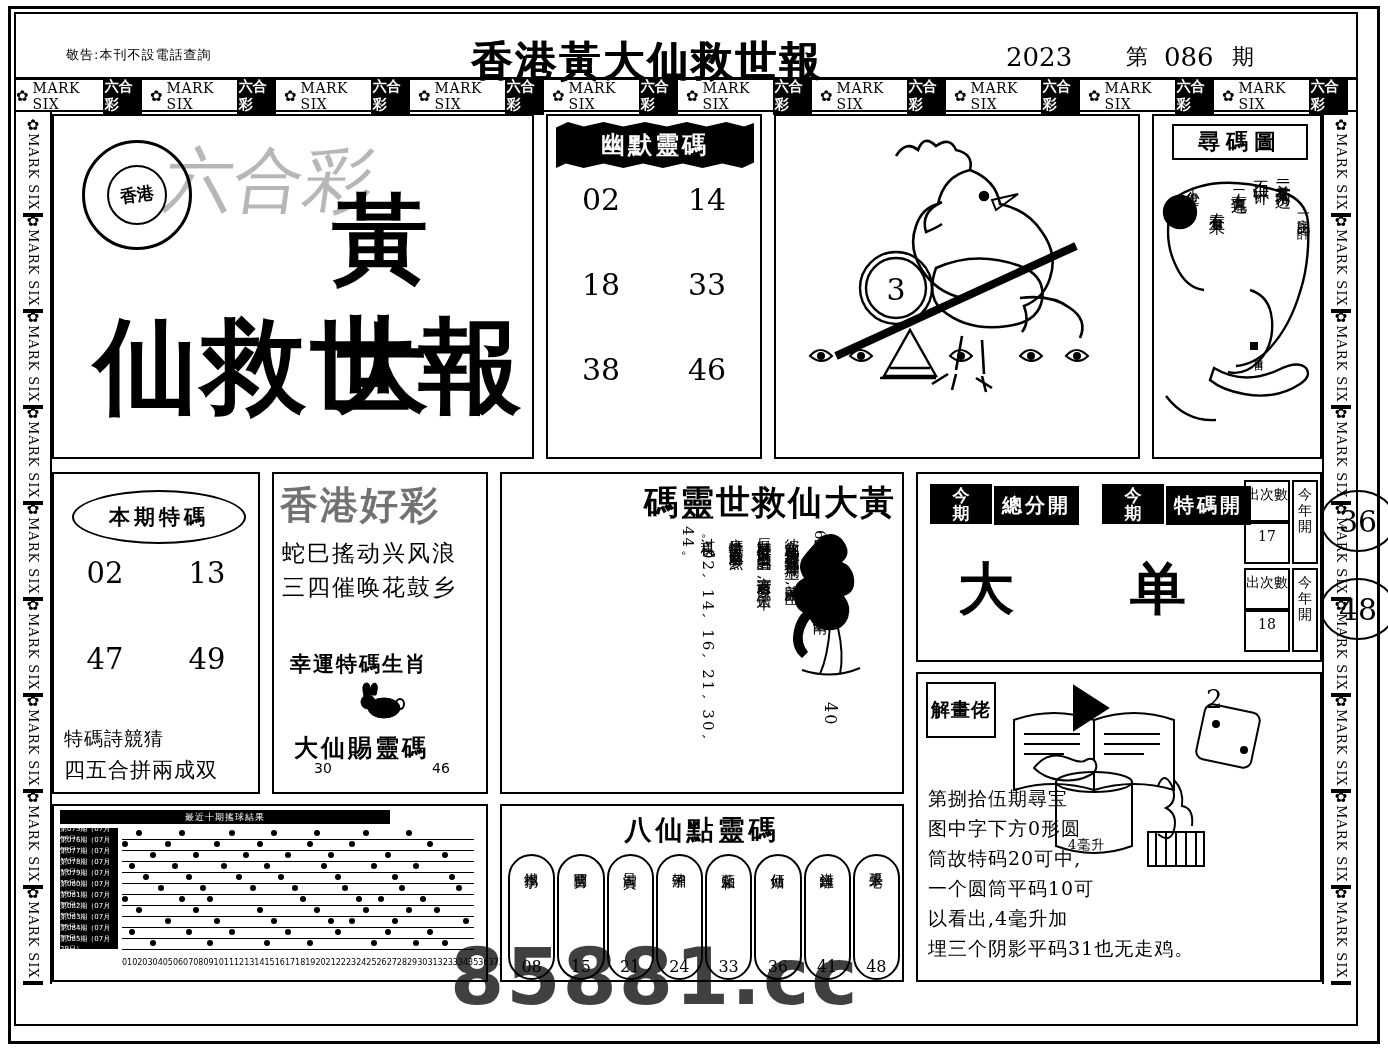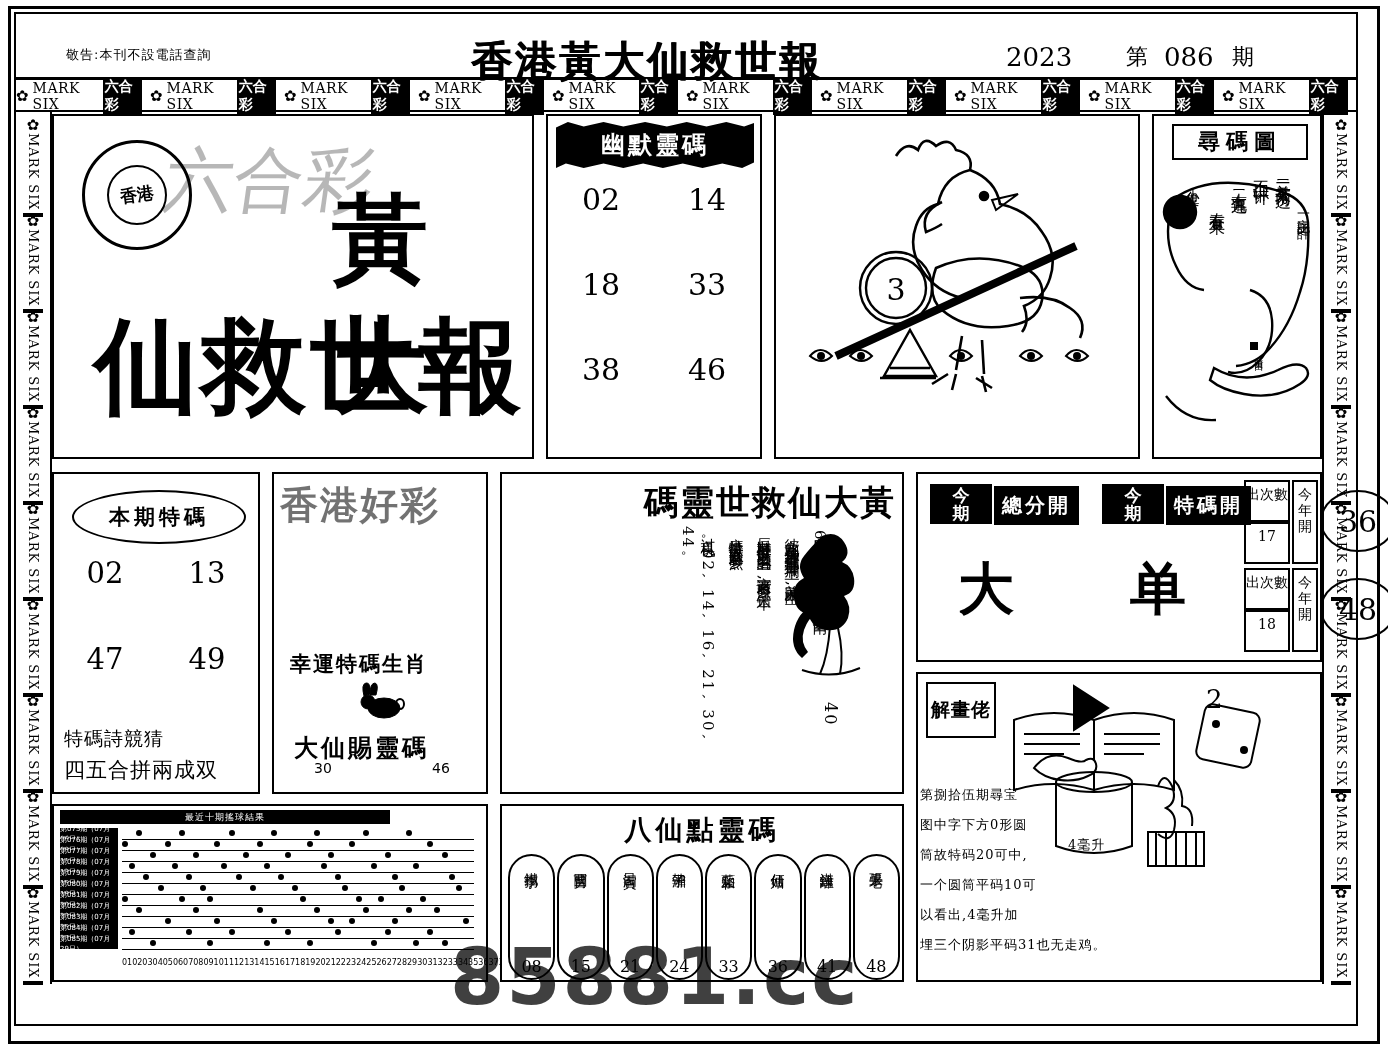--- a/index.html
+++ b/index.html
@@ -90,21 +90,21 @@
   .res-box{left:864px;top:358px;width:406px;height:190px;}
   .res-tag{position:absolute;width:62px;height:40px;background:#000;color:#fff;font-weight:bold;font-size:17px;display:flex;align-items:center;justify-content:center;flex-direction:column;line-height:18px;font-family:"DejaVu Serif","Liberation Serif",serif;}
   .res-lbl{position:absolute;background:#000;color:#fff;font-weight:bold;font-size:20px;letter-spacing:3px;padding:6px 8px;font-family:"DejaVu Serif","Liberation Serif",serif;}
   .res-big{position:absolute;font-family:"DejaVu Serif","Liberation Serif",serif;font-weight:bold;font-size:56px;}
   .res-cell{position:absolute;border:2px solid #000;box-sizing:border-box;font-size:14px;font-family:"DejaVu Serif","Liberation Serif",serif;text-align:center;line-height:16px;padding-top:4px;}
   .res-circ{position:absolute;width:72px;height:58px;border:2px solid #000;border-radius:50%;display:flex;align-items:center;justify-content:center;font-family:"DejaVu Serif","Liberation Serif",serif;font-size:30px;}
 
   
   .exp-box{left:864px;top:558px;width:406px;height:310px;}
   .exp-title{position:absolute;left:8px;top:8px;width:66px;height:52px;border:2px solid #000;display:flex;align-items:center;justify-content:center;font-weight:bold;font-size:19px;letter-spacing:1px;font-family:"DejaVu Serif","Liberation Serif",serif;}
-  .exp-line{position:absolute;left:2px;font-family:"DejaVu Serif","Liberation Serif",serif;font-size:13px;letter-spacing:1px;}
+  .exp-line{position:absolute;left:10px;font-family:"DejaVu Serif","Liberation Serif",serif;font-size:19px;letter-spacing:1px;}
 
   
   .tbl-box{left:0;top:690px;width:436px;height:178px;}
   .tbl-head{position:absolute;left:6px;top:4px;width:330px;height:14px;background:#000;color:#fff;font-size:9px;display:flex;align-items:center;justify-content:center;letter-spacing:1px;}
   .tbl-rowlbl{position:absolute;left:6px;width:58px;height:11px;background:#000;color:#fff;font-size:7px;display:flex;align-items:center;justify-content:center;}
   .dotrow{position:absolute;left:68px;height:11px;width:352px;}
   .dot{position:absolute;width:6px;height:6px;border-radius:50%;background:#000;top:2px;}
   .dotline{position:absolute;left:68px;width:352px;height:1px;background:#000;}
   .tbl-foot{position:absolute;left:68px;top:152px;font-size:8px;letter-spacing:0px;font-family:"DejaVu Sans","Liberation Sans",sans-serif;}
 
@@ -380,20 +380,24 @@
           <div>13</div>
           <div>47</div>
           <div>49</div>
         </div>
       <div class="spec-poem-t">特碼詩競猜</div>
       <div class="spec-poem-l">四五合拼兩成双</div>
     </div>
 
     <div class="box zod-box">
       <div class="zod-ghost">香港好彩</div>
+      <div class="zod-poem">
+        <div>蛇巳搖动兴风浪</div>
+        <div>三四催唤花鼓乡</div>
+      </div>
       <div class="zod-sub">幸運特碼生肖</div>
       <svg class="zod-rabbit" viewBox="0 0 56 40">
         <g fill="#000" stroke="#000">
           <ellipse cx="30" cy="26" rx="16" ry="10"></ellipse>
           <circle cx="14" cy="20" r="7"></circle>
           <path d="M10 14 q-3 -12 2 -13 q5 -1 4 11z"></path>
           <path d="M16 13 q0 -12 5 -12 q4 1 1 12z"></path>
           <ellipse cx="46" cy="22" rx="4" ry="5" fill="none" stroke-width="2"></ellipse>
         </g>
       </svg>

